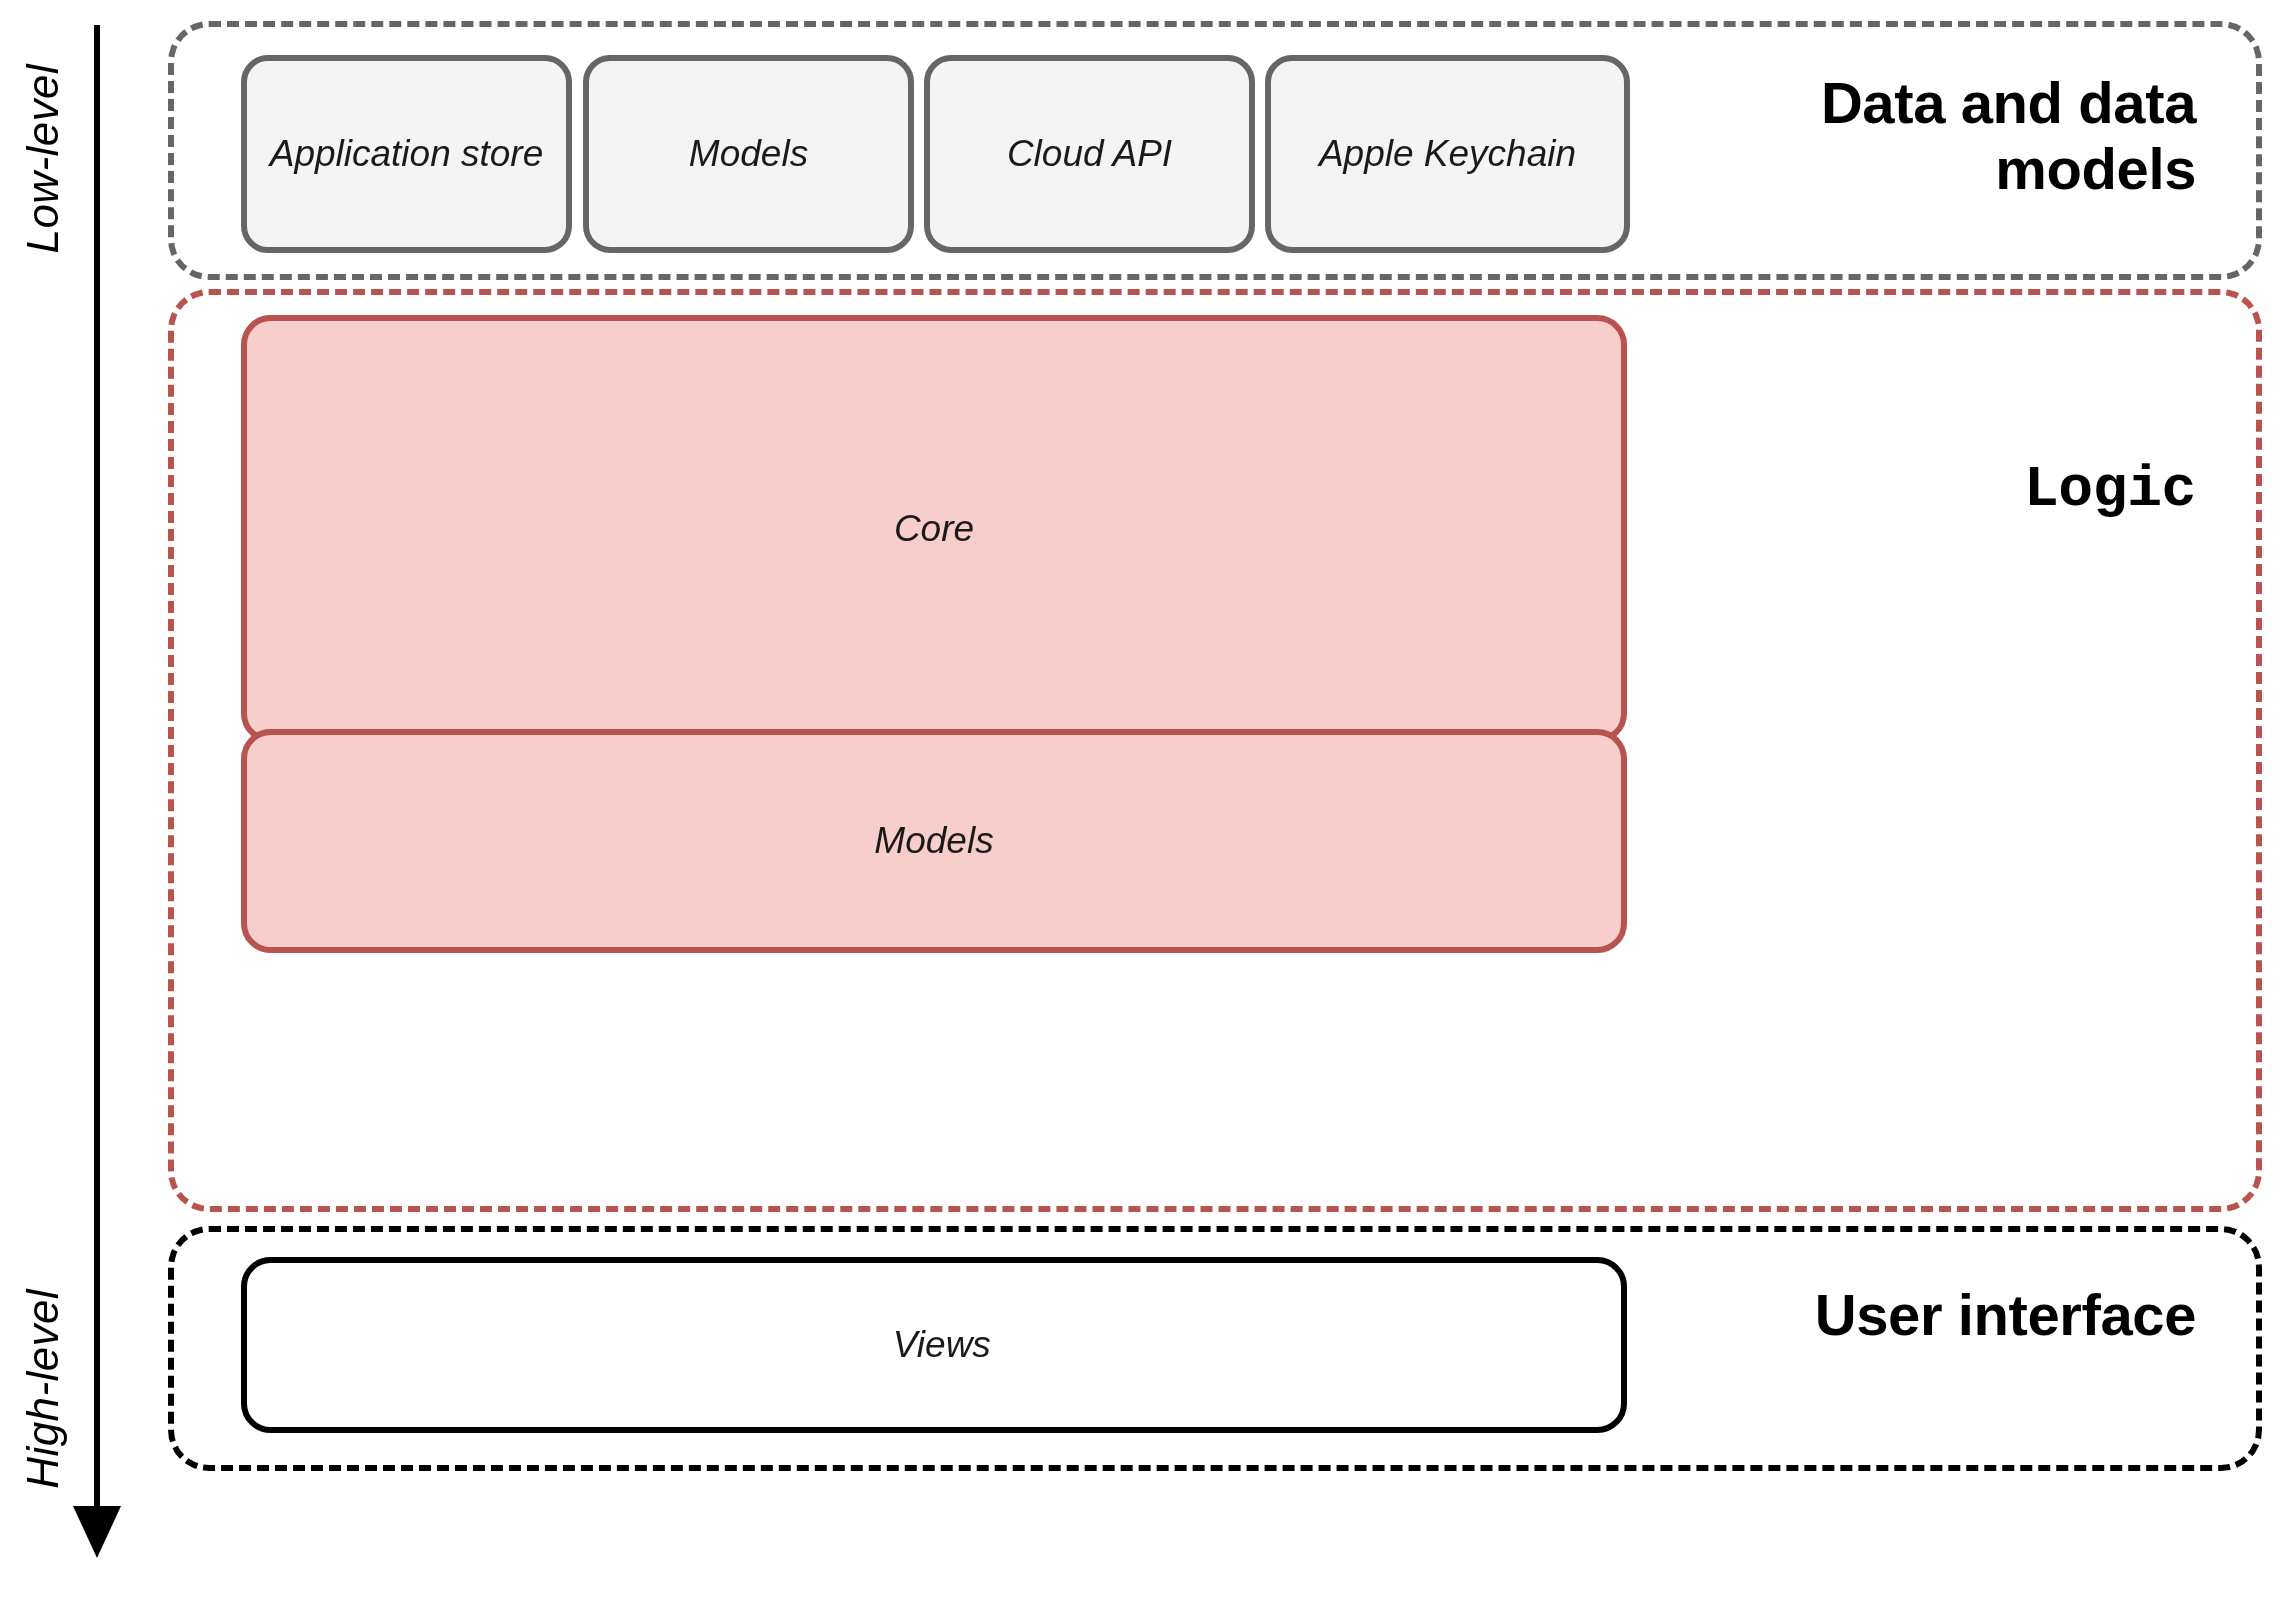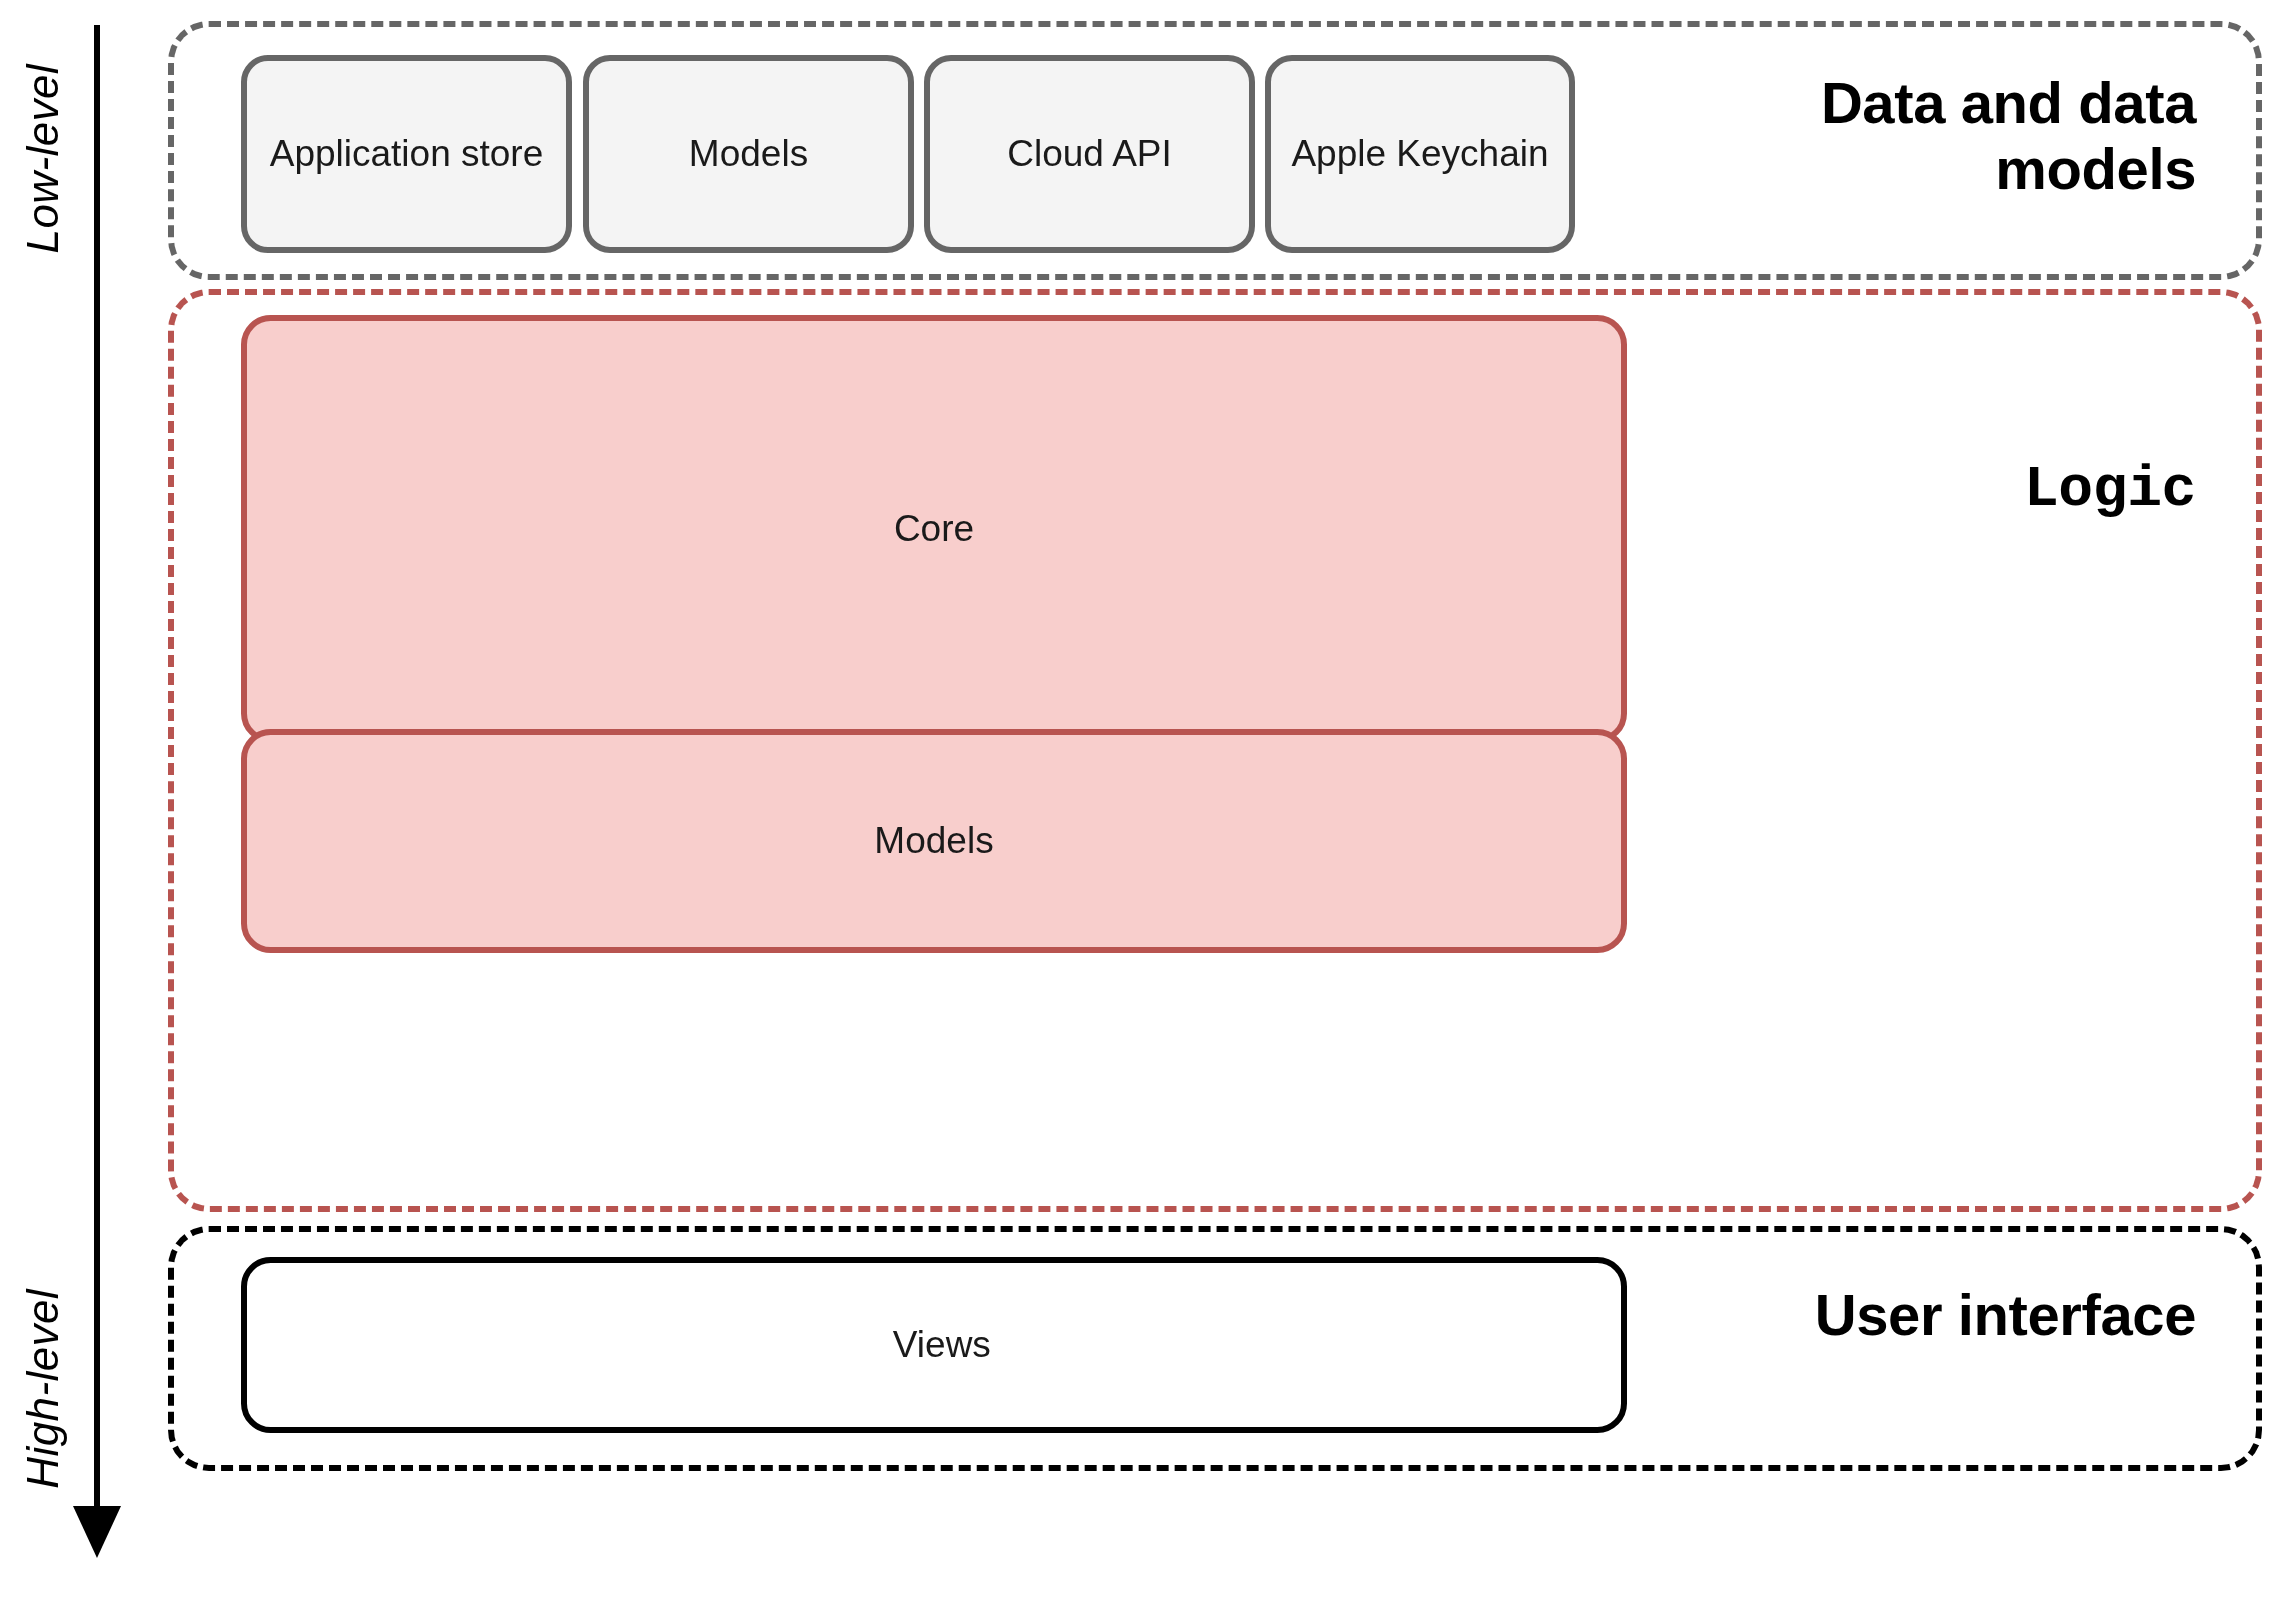--- a/index.html
+++ b/index.html
@@ -124,33 +124,34 @@
     box-sizing: border-box;
     display: flex;
     align-items: center;
     justify-content: center;
     text-align: center;
     border-radius: 27px;
     font-size: 37px;
     color: #1a1a1a;
     line-height: 1.32;
     padding: 0 11.3px;
+    font-style: italic;
   }
 
   
   .node-data {
     top: 55px;
     height: 198px;
     background: #f4f4f4;
     border: 6.3px solid #666666;
   }
   .node-appstore { left: 241px; width: 331px; }
   .node-models   { left: 583px; width: 331px; }
   .node-cloudapi { left: 924px; width: 331px; }
-  .node-keychain { left: 1265px; width: 310px; }
+  .node-keychain { left: 1265px; width: 365px; }
 
   
   .node-logic {
     left: 241px;
     width: 1386px;
     background: #f8cecc;
     border: 6.3px solid #b85450;
     border-radius: 29.6px;
   }
   .node-core       { top: 315px;  height: 428px; }

